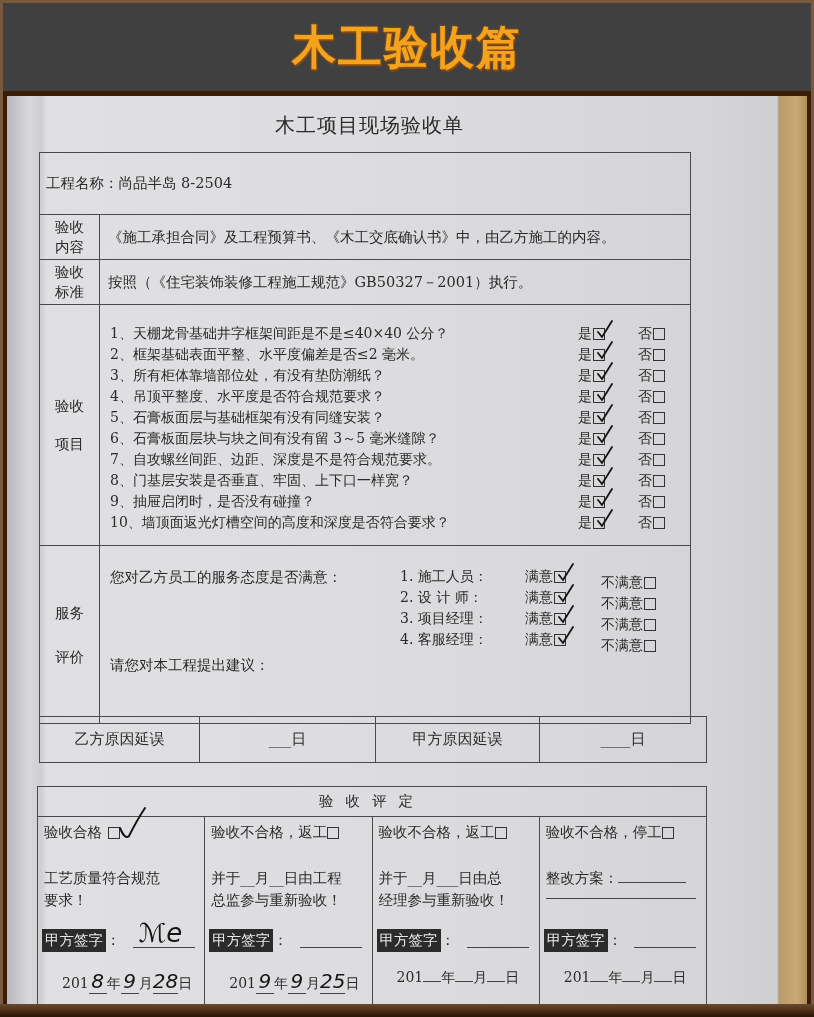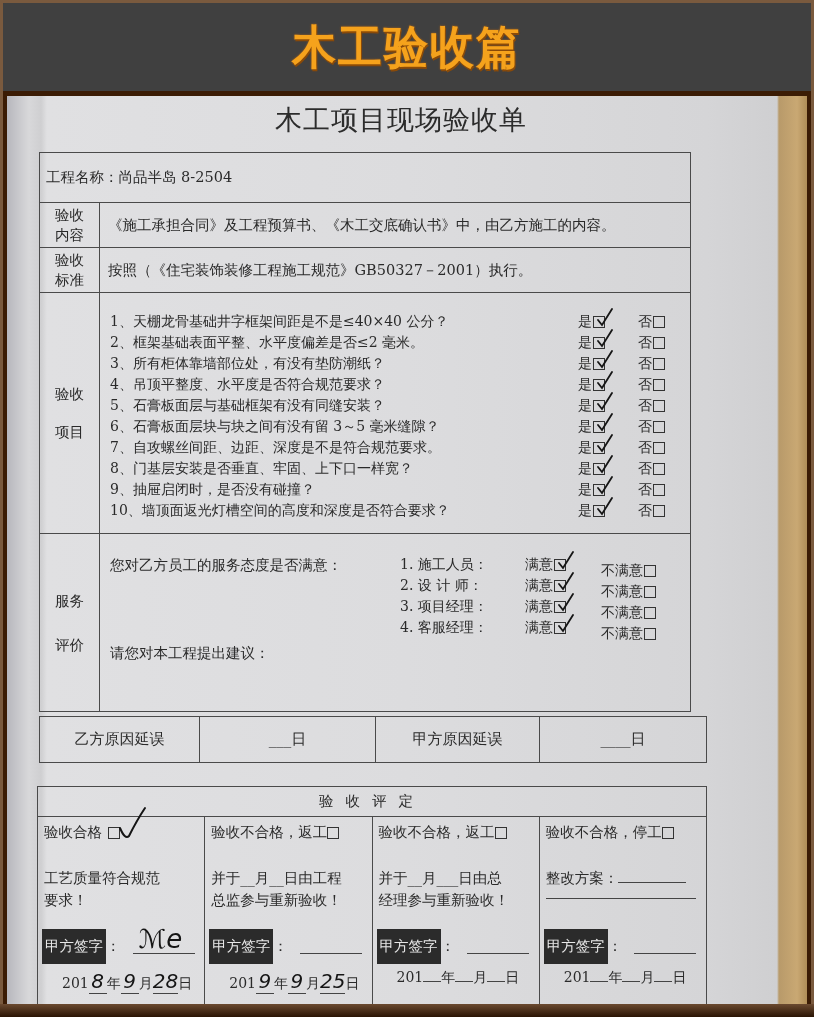--- a/index.html
+++ b/index.html
@@ -25,31 +25,31 @@
     color: #f5a21c;
     text-shadow: 1px 2px 0 #8a4a08, 0 0 2px #c06a10;
     transform: scaleY(1.05);
   }
   .photo {
     position: absolute; left: 7px; top: 96px; width: 800px; height: 908px;
     background: linear-gradient(90deg, #b7b7bd 0px, #d8d8da 22px, #cfcfd1 34px, #e0e0e2 40px, #dcdcde 400px, #d5d5d7 700px, #cfcfd1 770px, #b89a6a 772px, #c9a873 790px, #b08e58 800px);
     overflow: hidden;
   }
   .page-title {
-    position: absolute; left: 268px; top: 6px;
-    font-size: 27px; color: #2c2c2c; letter-spacing: 1px;
+    position: absolute; left: 268px; top: 16px;
+    font-size: 20px; color: #2c2c2c; letter-spacing: 1px;
   }
   .sheet {
     position: absolute; left: 32px; top: 56px; width: 652px;
     color: #2a2a2a; font-size: 14.5px;
   }
   table.form { border-collapse: collapse; width: 100%; }
   table.form td { border: 1.2px solid #4a4a4a; vertical-align: middle; }
   .lbl { width: 60px; text-align: center; line-height: 20px; padding: 2px 0; }
-  .proj { padding: 15px 6px; height: 30px; margin-left: 48px; }
+  .proj { padding: 21px 6px; height: 30px; margin-left: 48px; }
   .cell-text { padding: 4px 8px; }
   .items { padding: 18px 6px 12px 10px; }
   .item-row { display: flex; align-items: center; height: 21px; font-size: 14px; }
   .item-text { flex: 1; }
   .yes, .no { display: inline-flex; align-items: center; width: 60px; font-size: 14px; }
   .no { width: 46px; }
   .box {
     display: inline-block; width: 12px; height: 12px; border: 1.2px solid #333;
     margin-left: 1px; position: relative; vertical-align: middle;
   }
@@ -72,21 +72,21 @@
   .eval {
     position: absolute; left: 30px; top: 690px; width: 670px;
     border-collapse: collapse; font-size: 14.5px; color: #2a2a2a;
   }
   .eval td { border: 1.2px solid #4a4a4a; vertical-align: top; }
   .eval-head { text-align: center; height: 30px; vertical-align: middle !important; letter-spacing: 12px; }
   .eval-cell { height: 200px; padding: 6px 6px; position: relative; width: 25%; }
   .eval-title { white-space: nowrap; }
   .eval-body { position: absolute; left: 6px; top: 50px; line-height: 22px; }
   .sign-row { position: absolute; left: 4px; top: 112px; display: flex; align-items: center; white-space: nowrap; }
-  .sign-badge { background: #2b2b2b; color: #e8e8e8; padding: 8px 3px; font-size: 14.5px; }
+  .sign-badge { background: #2b2b2b; color: #e8e8e8; padding: 2px 3px; font-size: 14.5px; }
   .sign-line { display: inline-block; width: 62px; border-bottom: 1px solid #444; margin-left: 12px; height: 14px; }
   .date-row { position: absolute; left: 24px; top: 152px; white-space: nowrap; font-size: 14px; }
   .hand { font-family: "DejaVu Sans", sans-serif; font-style: italic; color: #151515; font-size: 20px; }
   .ul { border-bottom: 1px solid #444; display: inline-block; min-width: 18px; text-align: center; }
   .plan-line { display: inline-block; width: 68px; border-bottom: 1px solid #444; }
   .bottom-bar {
     position: absolute; left: 0; top: 1004px; width: 814px; height: 13px;
     background: linear-gradient(#6b4a30, #2a1404);
   }
 </style>

